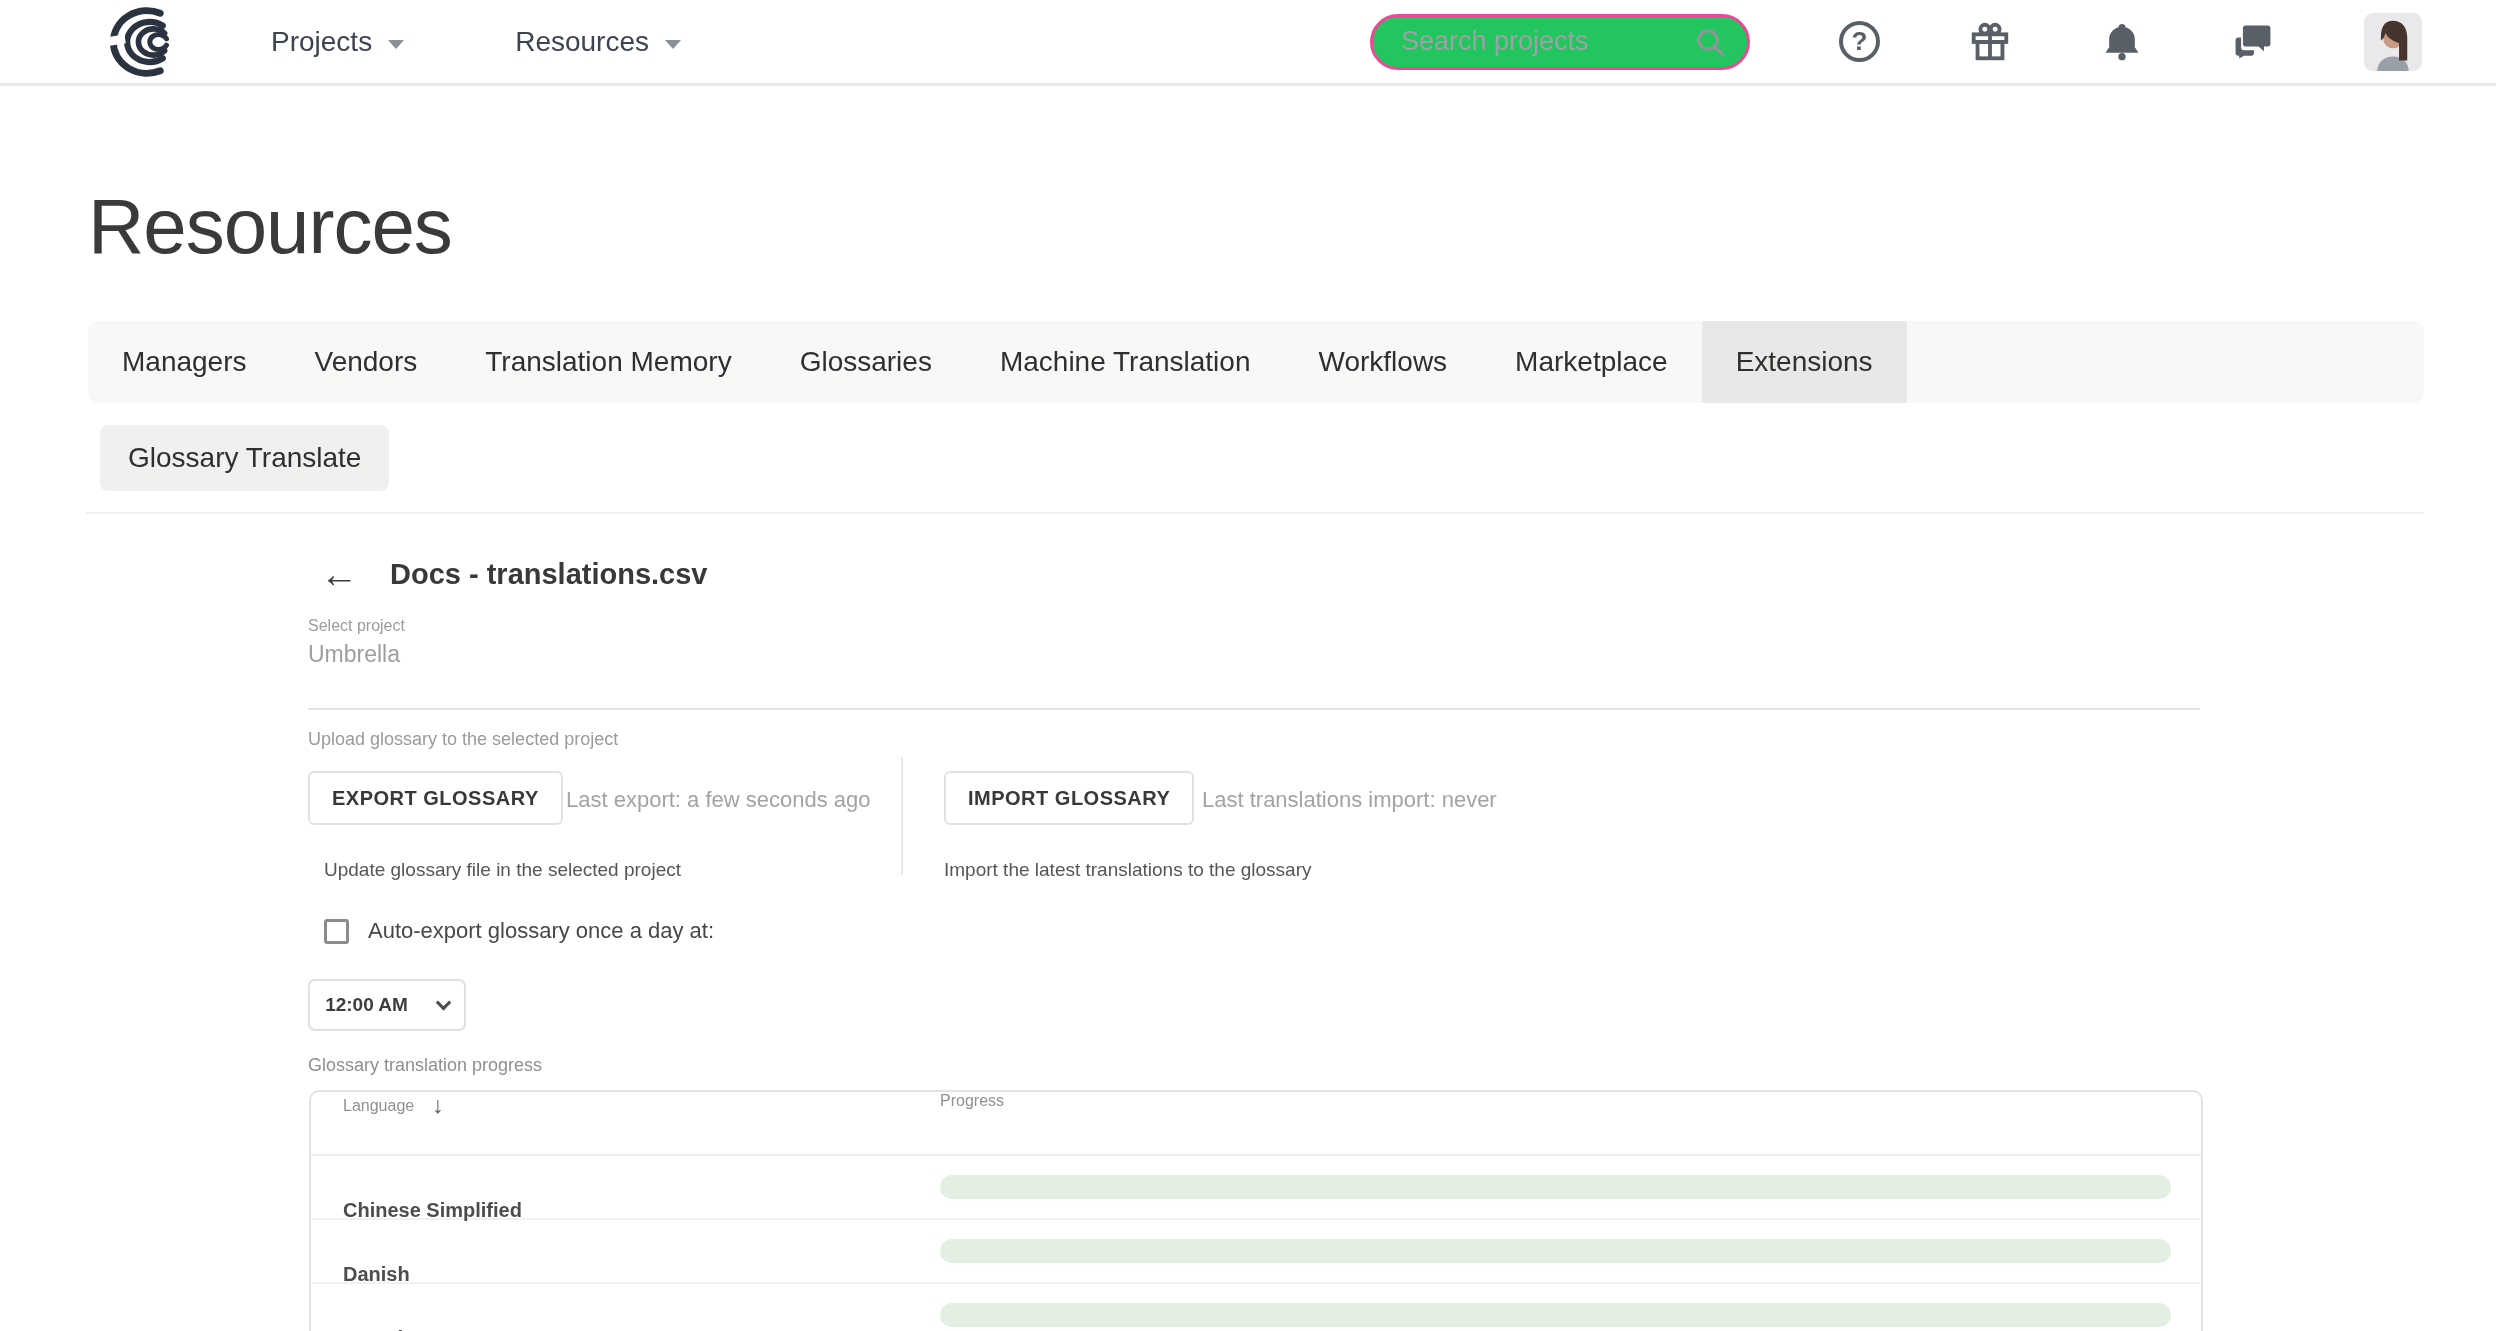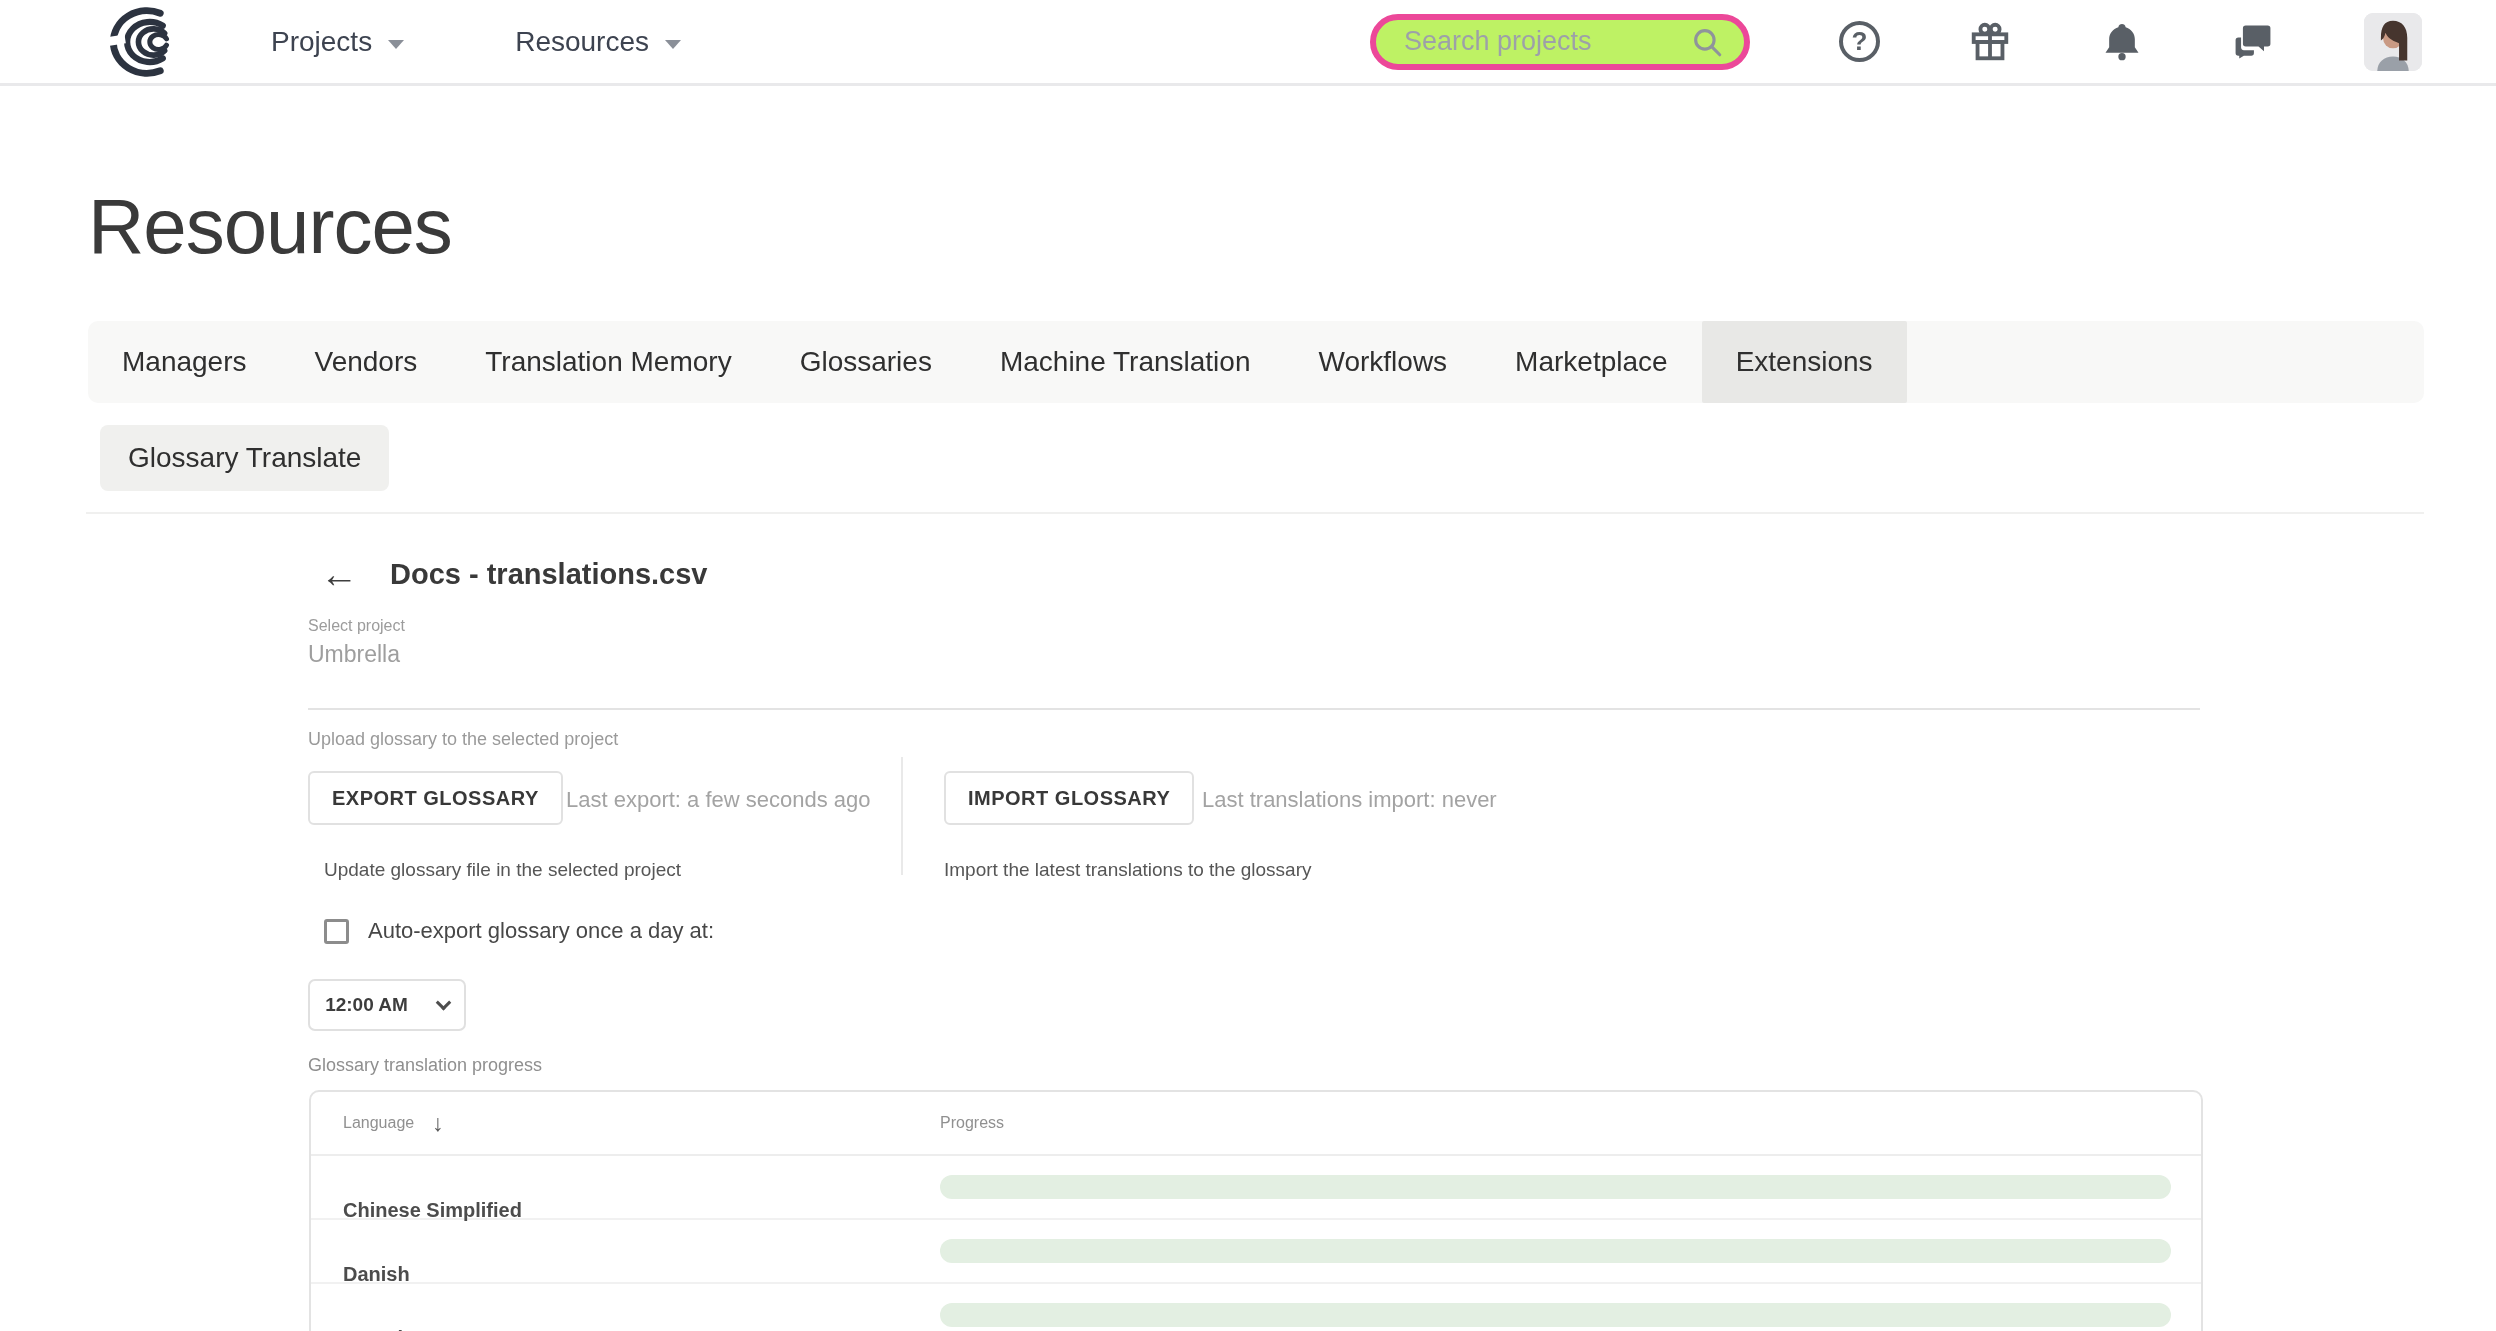--- a/index.html
+++ b/index.html
@@ -13,22 +13,22 @@
     height:86px; display:flex; align-items:center;
     padding:0 74px 0 94px; background:#fff;
     border-bottom:3px solid #e9e9eb;
     gap:47px;
   }
   .brand { width:80px; height:70px; display:flex; align-items:center; margin-right:50px; cursor:pointer; }
   .nav-item { display:flex; align-items:center; gap:16px; font-size:28px; color:#3d4350; margin-right:64px; cursor:pointer; }
   .caret { width:0; height:0; border-left:8px solid transparent; border-right:8px solid transparent; border-top:9px solid #8a8f98; margin-top:5px; }
   .spacer { flex:1; }
   .search {
-    width:380px; height:56px; border:6px solid #ec4899; border-radius:29px;
-    display:flex; align-items:center; padding:0 20px 0 26px; margin-right:42px; background:#bef264;
+    width:380px; height:56px; border:3px solid #ec4899; border-radius:29px;
+    display:flex; align-items:center; padding:0 20px 0 26px; margin-right:42px; background:#22c55e;
   }
   .search input { border:none; outline:none; flex:1; font-size:27px; color:#555; background:transparent; min-width:0; }
   .search input::placeholder { color:#9da1a8; }
   .icon-btn { height:50px; display:flex; align-items:center; justify-content:center; margin-left:40px; cursor:pointer; }
   .help-circle {
     width:41px; height:41px; border:4px solid #595f66; border-radius:50%;
     display:flex; align-items:center; justify-content:center;
     font-size:26px; font-weight:700; color:#595f66;
   }
   .avatar { width:58px; height:58px; border-radius:9px; overflow:hidden; margin-left:42px; background:#e9e9eb; cursor:pointer; }
@@ -72,21 +72,21 @@
     left:308px; top:890px; width:158px; height:52px; border:2px solid #e0e0e0; border-radius:7px;
     display:flex; align-items:center; justify-content:center; gap:30px; cursor:pointer; background:#fff;
   }
   .time-select .val { font-size:19px; font-weight:700; color:#3d3d3d; }
   .chev { width:11px; height:11px; border-right:3px solid #4d4d4d; border-bottom:3px solid #4d4d4d; transform:rotate(45deg) translate(-2px,-2px); }
   .progress-label { left:308px; top:966px; font-size:18px; color:#8f8f8f; }
   .card {
     left:309px; top:1001px; width:1894px; height:400px;
     border:2px solid #e3e3e3; border-radius:10px 10px 0 0; background:#fff;
   }
-  .thead { height:64px; display:flex; align-items:center; border-bottom:2px solid #ededed; }
+  .thead { height:64px; display:flex; align-items:flex-start; border-bottom:2px solid #ededed; }
   .col-lang { width:629px; padding-left:32px; display:flex; align-items:center; gap:18px; }
   .th { font-size:16px; color:#909090; }
   .sort-arrow { font-size:23px; color:#5a5a5a; }
   .trow { height:64px; display:flex; align-items:center; border-bottom:2px solid #f1f1f1; }
   .lang-cell { width:629px; padding-left:32px; font-size:20px; font-weight:700; color:#4c4c4c;margin-top:47px; }
   .bar-wrap { flex:1; padding-right:30px; }
   .bar { height:24px; border-radius:12px; background:#e3efe2; }
   svg { display:block; }
 </style>
 </head>

